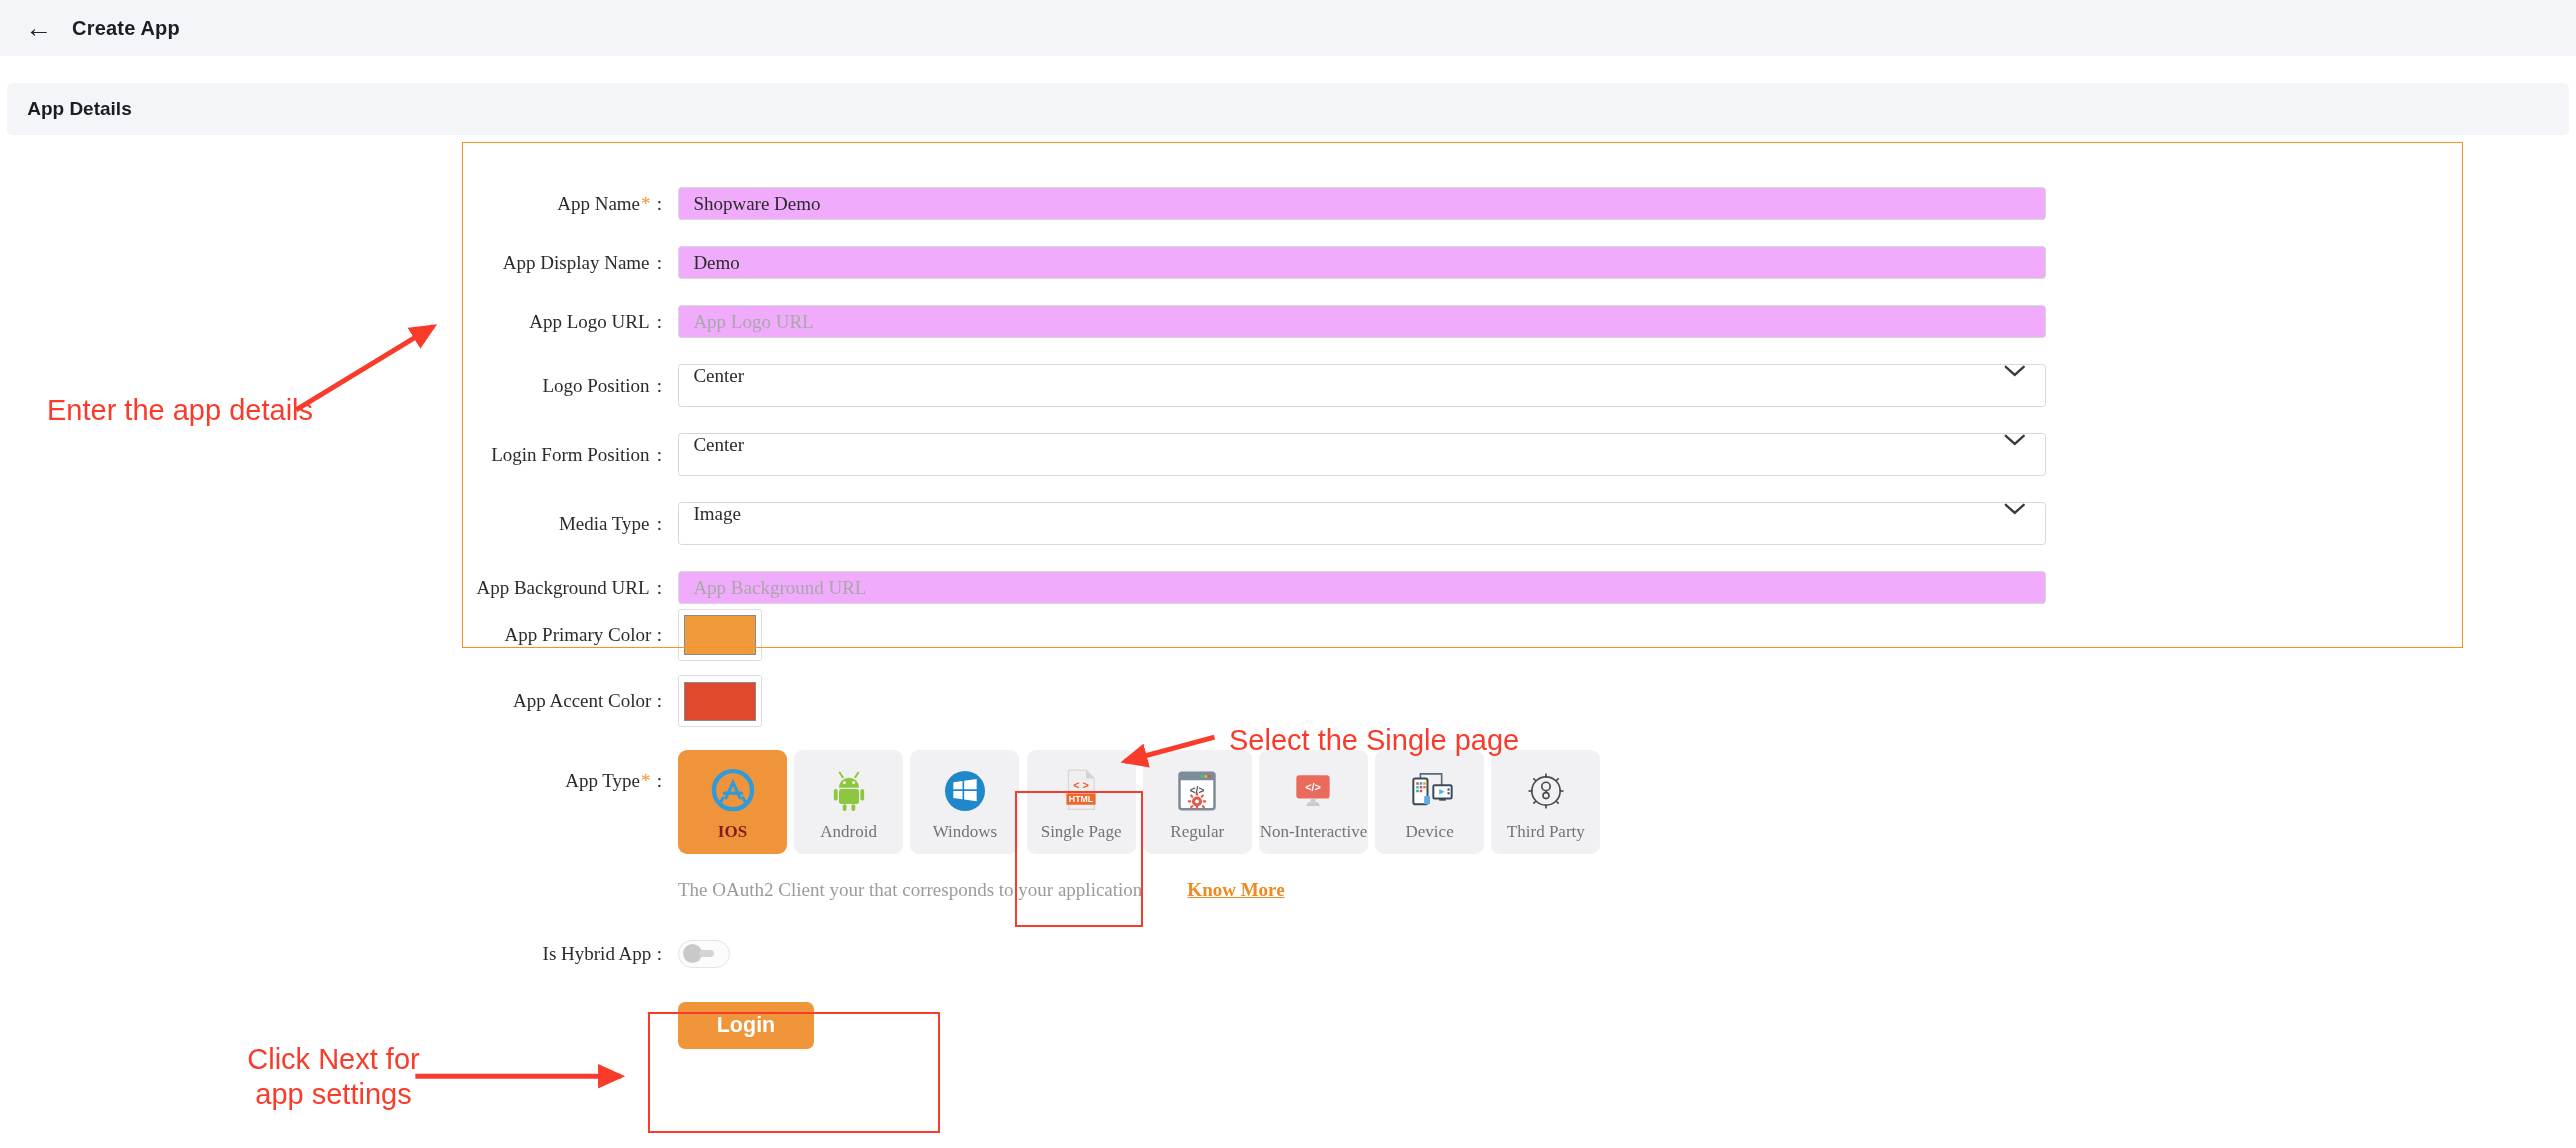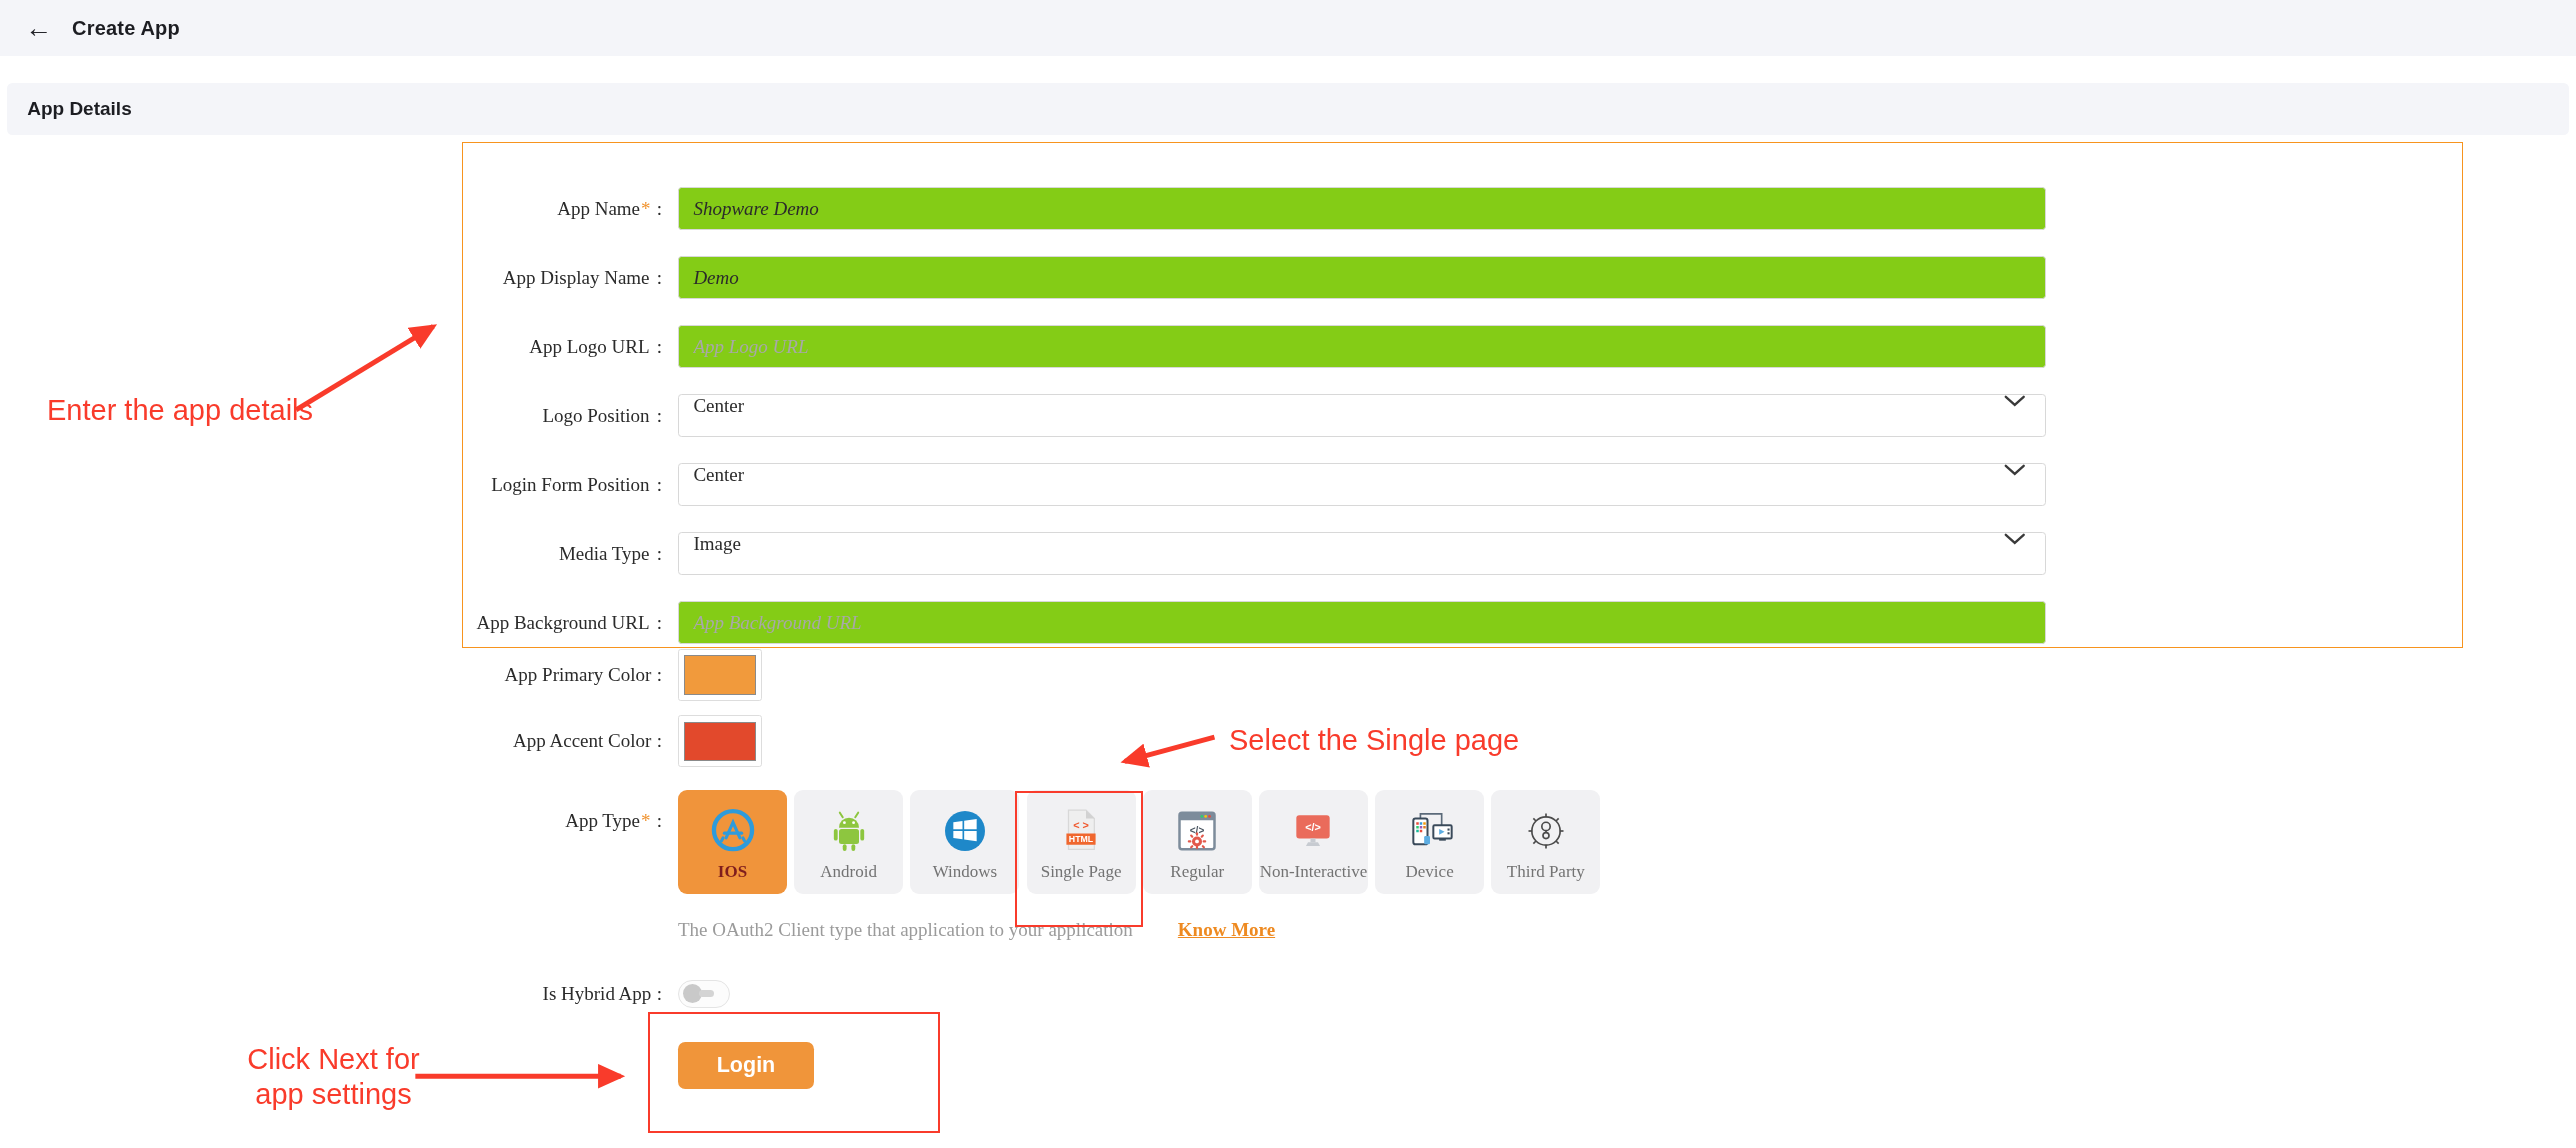--- a/index.html
+++ b/index.html
@@ -31,22 +31,22 @@
   .content{position:absolute;left:0;top:187px;width:2576px;}
   .frow{display:flex;align-items:center;margin-bottom:26px;}
   .frow.r7{margin-bottom:5px;}
   .flabel{
     width:678px;box-sizing:border-box;padding-right:16px;text-align:right;flex:none;
     font-family:"Liberation Serif",serif;font-size:19px;color:#2b2b2b;
   }
   .star{color:#f0932f;margin:0 0.9px;}
   .colon{margin-left:5.4px;}
   .finput{
-    width:1368px;height:43px;box-sizing:border-box;border:0.9px solid #d8d8d8;border-radius:3.6px;
-    background:#84cc16;padding:0 14.4px;font-family:"Liberation Serif",serif;font-size:19px;color:#2b2b2b;outline:none;font-style:italic;
+    width:1368px;height:33px;box-sizing:border-box;border:0.9px solid #d8d8d8;border-radius:3.6px;
+    background:#f0abfc;padding:0 14.4px;font-family:"Liberation Serif",serif;font-size:19px;color:#2b2b2b;outline:none;
   }
   .finput::placeholder{color:#a8a8a8;}
   .fselect{
     width:1368px;height:43px;box-sizing:border-box;border:0.9px solid #d8d8d8;border-radius:3.6px;
     background:#fff;padding:0 20px 0 14.4px;display:flex;align-items:flex-start;justify-content:space-between;
     font-family:"Liberation Serif",serif;font-size:19px;color:#2b2b2b;cursor:pointer;
   }
   .chev{display:flex;align-items:center;}
   
   .swrow-a{margin-bottom:14.4px;}
@@ -334,21 +334,21 @@
               </g>
             </svg>
         </span>
         <span class="tlabel">Third Party</span>
       </div>
 
     </div>
   </div>
 
   <div class="helper">
-    <span>The OAuth2 Client type that application to your application</span>
+    <span>The OAuth2 Client your that corresponds to your application</span>
     <a class="knowmore">Know More</a>
   </div>
 
   <div class="hybridrow">
     <div class="flabel"><span>Is Hybrid App</span><span class="colon">:</span></div>
     <div class="toggle">
       <div class="knob"></div>
       <div class="tail"></div>
     </div>
   </div>

